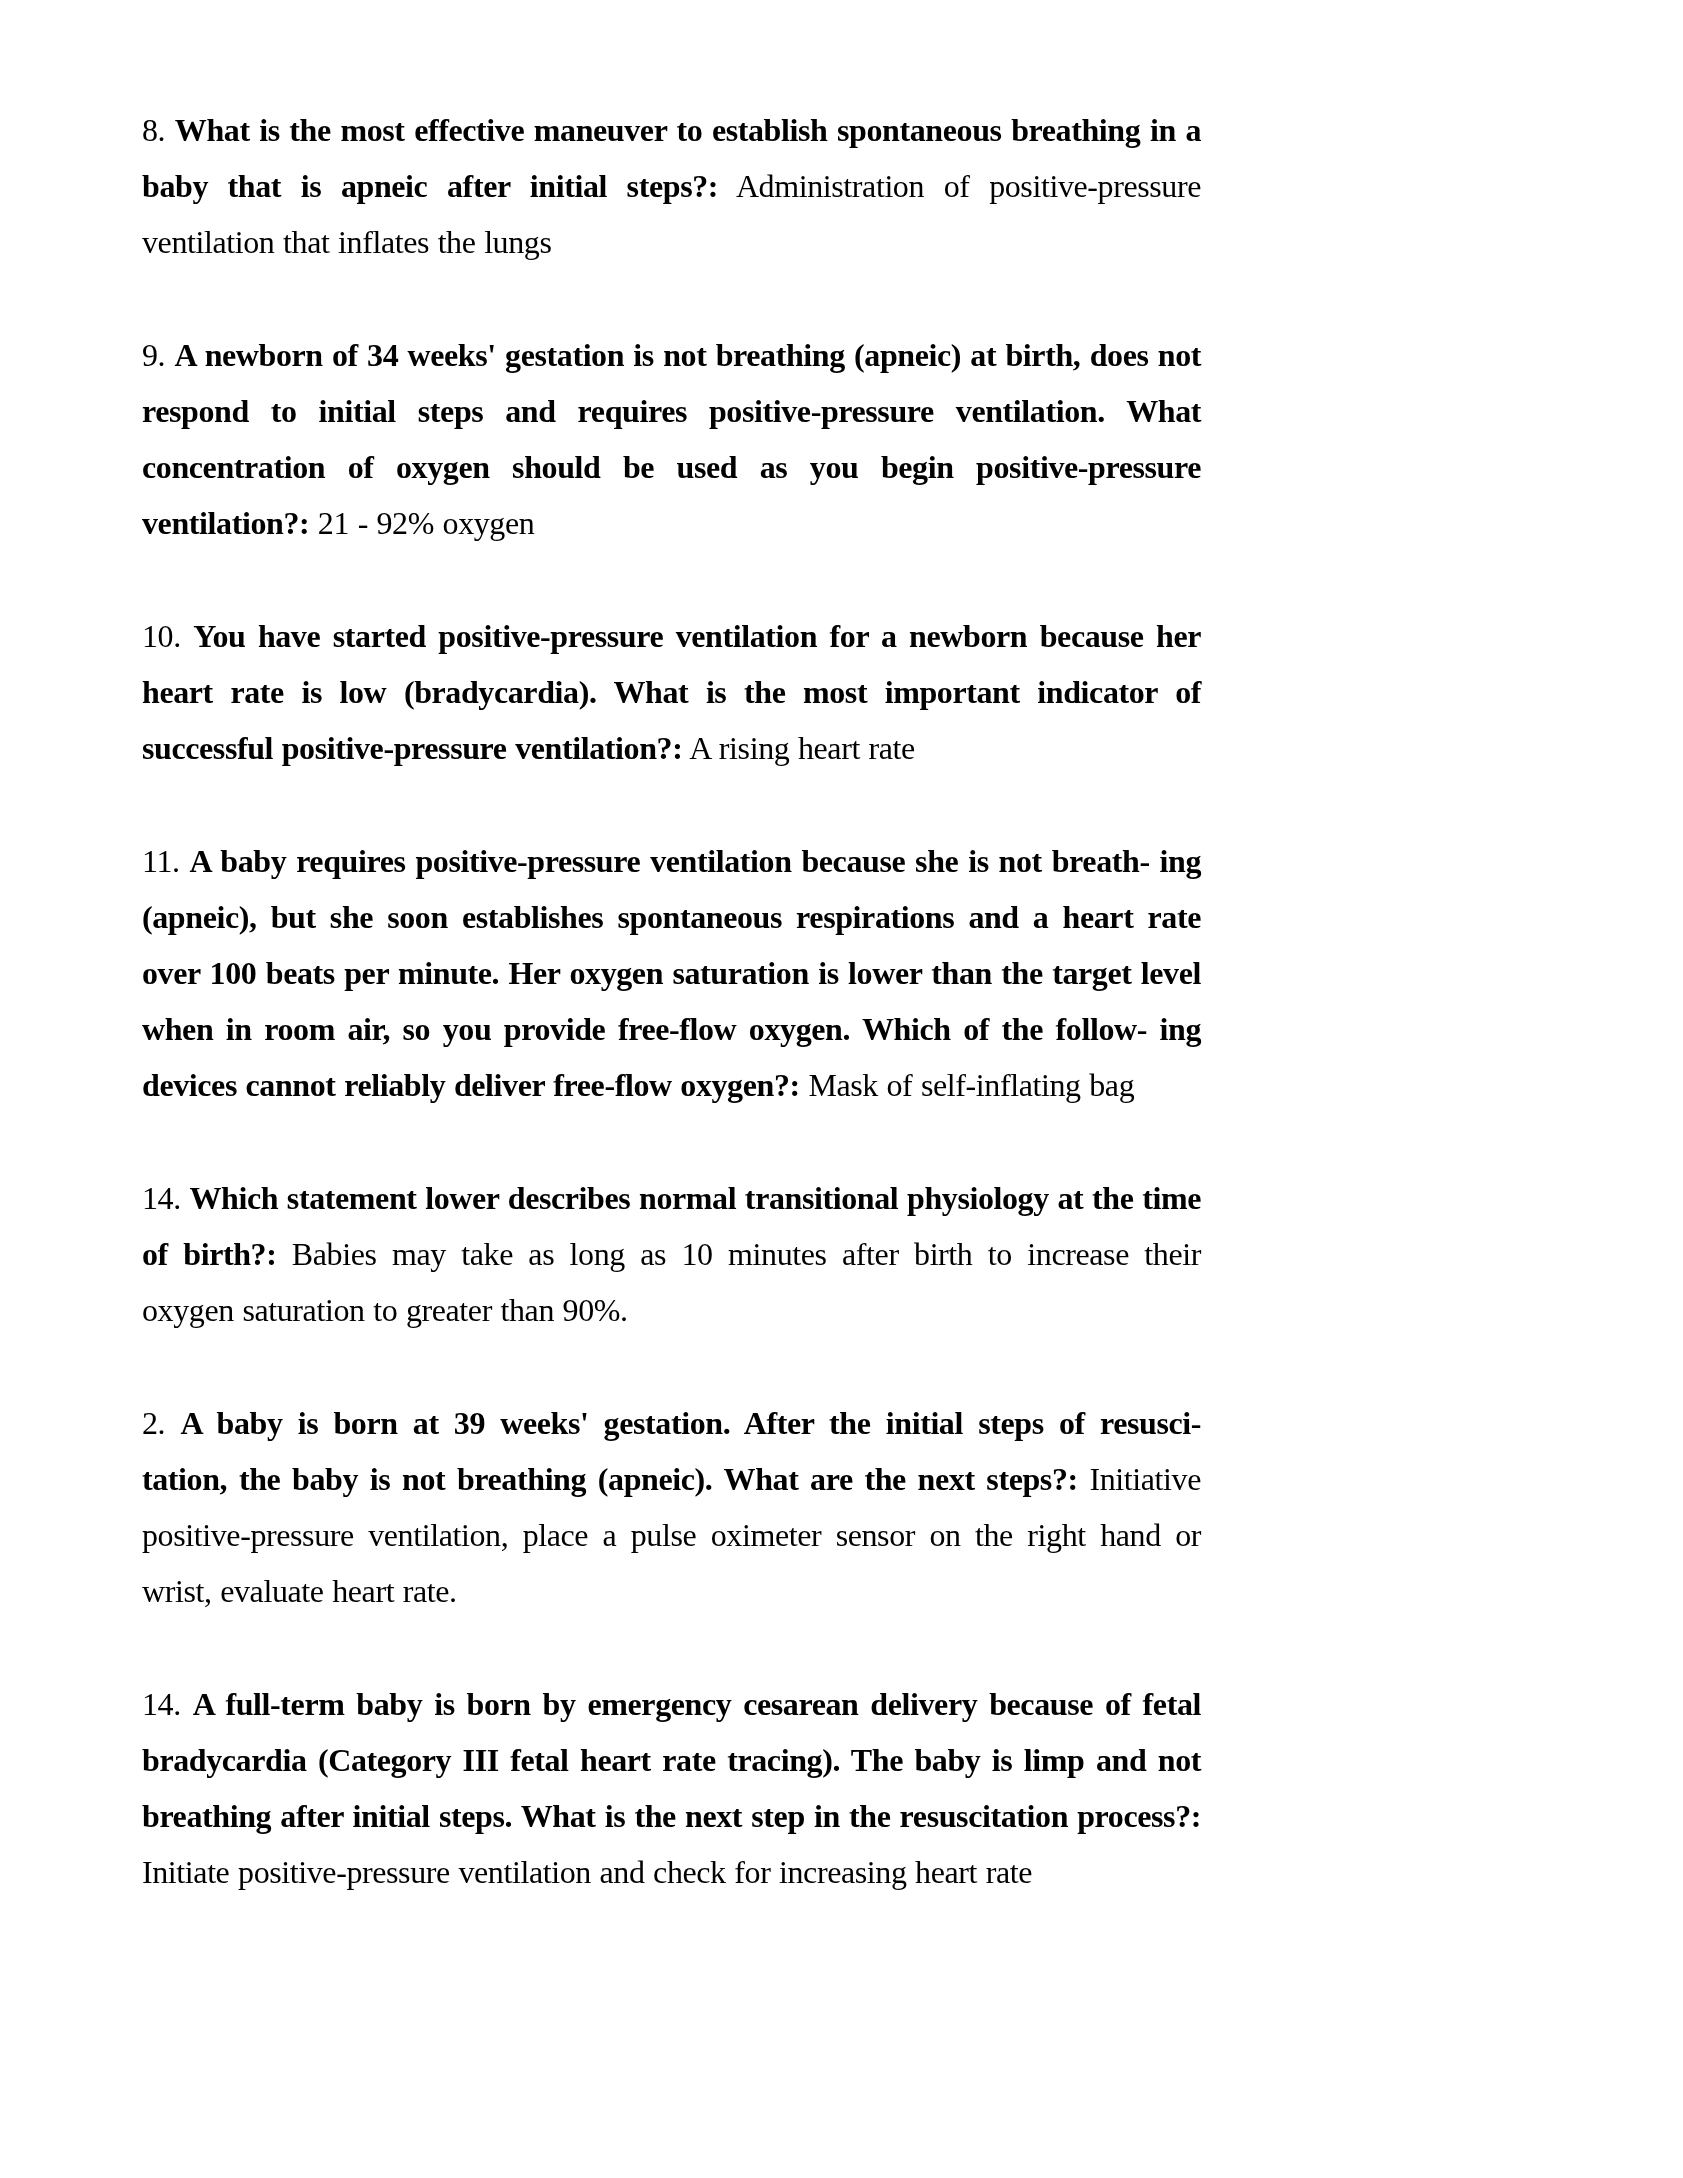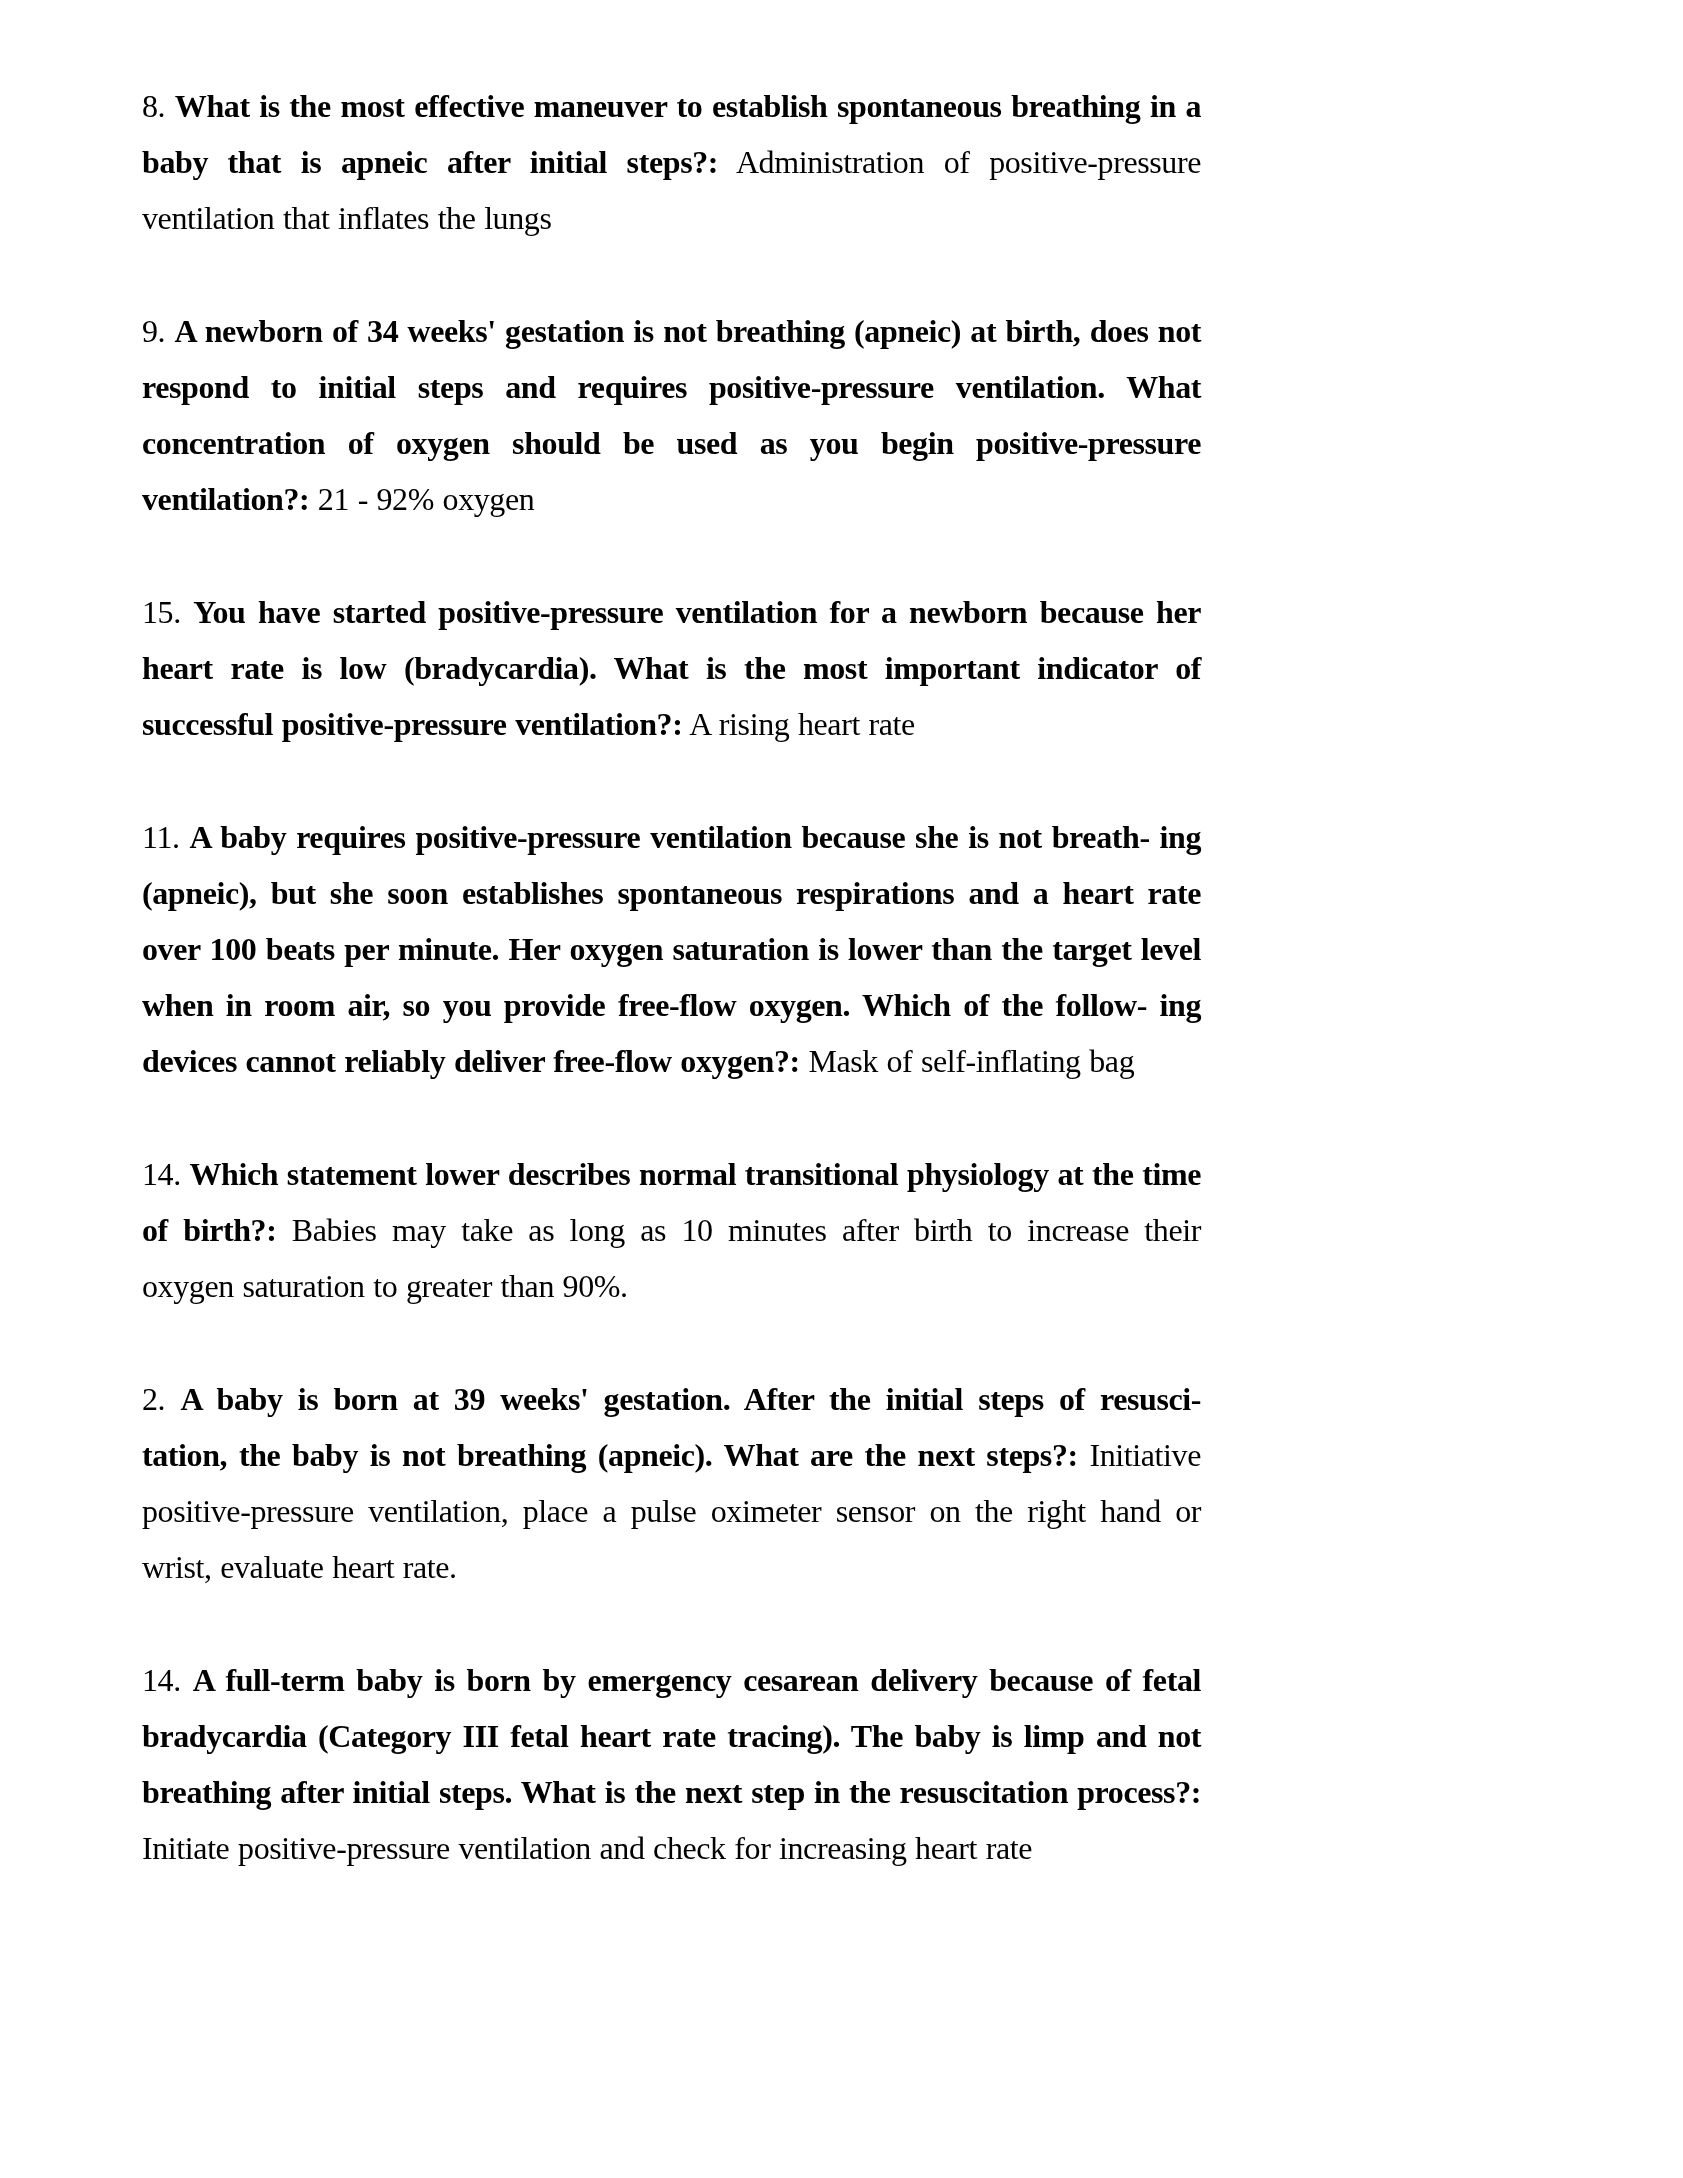--- a/index.html
+++ b/index.html
@@ -11,21 +11,21 @@
   body {
     width: 1683px;
     height: 2178px;
     font-family: "Liberation Serif", serif;
     overflow: hidden;
   }
   .page {
     box-sizing: border-box;
     width: 1342px;
     height: 2178px;
-    padding: 78px 141px 0 142px;
+    padding: 102px 141px 0 142px;
   }
   .qa-item {
     font-size: 32px;
     line-height: 56px;
     letter-spacing: -0.4px;
     margin: 0 0 57px 0;
     text-align: justify;
     word-spacing: 1px;
   }
   .qa-num {
@@ -37,19 +37,19 @@
   .qa-answer {
     font-weight: normal;
   }
 </style>
 </head>
 <body>
 
 <main class="page" id="page-root">
     <p class="qa-item"><span class="qa-num">8.</span> <span class="qa-question">What is the most effective maneuver to establish spontaneous breathing in a baby that is apneic after initial steps?:</span> <span class="qa-answer">Administration of positive-pressure ventilation that inflates the lungs</span></p>
     <p class="qa-item"><span class="qa-num">9.</span> <span class="qa-question">A newborn of 34 weeks' gestation is not breathing (apneic) at birth, does not respond to initial steps and requires positive-pressure ventilation. What concentration of oxygen should be used as you begin positive-pressure ventilation?:</span> <span class="qa-answer">21 - 92% oxygen</span></p>
-    <p class="qa-item"><span class="qa-num">15.</span> <span class="qa-question">You have started positive-pressure ventilation for a newborn because her heart rate is low (bradycardia). What is the most important indicator of successful positive-pressure ventilation?:</span> <span class="qa-answer">A rising heart rate</span></p>
+    <p class="qa-item"><span class="qa-num">10.</span> <span class="qa-question">You have started positive-pressure ventilation for a newborn because her heart rate is low (bradycardia). What is the most important indicator of successful positive-pressure ventilation?:</span> <span class="qa-answer">A rising heart rate</span></p>
     <p class="qa-item"><span class="qa-num">11.</span> <span class="qa-question">A baby requires positive-pressure ventilation because she is not breath- ing (apneic), but she soon establishes spontaneous respirations and a heart rate over 100 beats per minute. Her oxygen saturation is lower than the target level when in room air, so you provide free-flow oxygen. Which of the follow- ing devices cannot reliably deliver free-flow oxygen?:</span> <span class="qa-answer">Mask of self-inflating bag</span></p>
     <p class="qa-item"><span class="qa-num">14.</span> <span class="qa-question">Which statement lower describes normal transitional physiology at the time of birth?:</span> <span class="qa-answer">Babies may take as long as 10 minutes after birth to increase their oxygen saturation to greater than 90%.</span></p>
     <p class="qa-item"><span class="qa-num">2.</span> <span class="qa-question">A baby is born at 39 weeks' gestation. After the initial steps of resusci- tation, the baby is not breathing (apneic). What are the next steps?:</span> <span class="qa-answer">Initiative positive-pressure ventilation, place a pulse oximeter sensor on the right hand or wrist, evaluate heart rate.</span></p>
     <p class="qa-item"><span class="qa-num">14.</span> <span class="qa-question">A full-term baby is born by emergency cesarean delivery because of fetal bradycardia (Category III fetal heart rate tracing). The baby is limp and not breathing after initial steps. What is the next step in the resuscitation process?:</span> <span class="qa-answer">Initiate positive-pressure ventilation and check for increasing heart rate</span></p>
   </main>
 
 
 </body></html>

